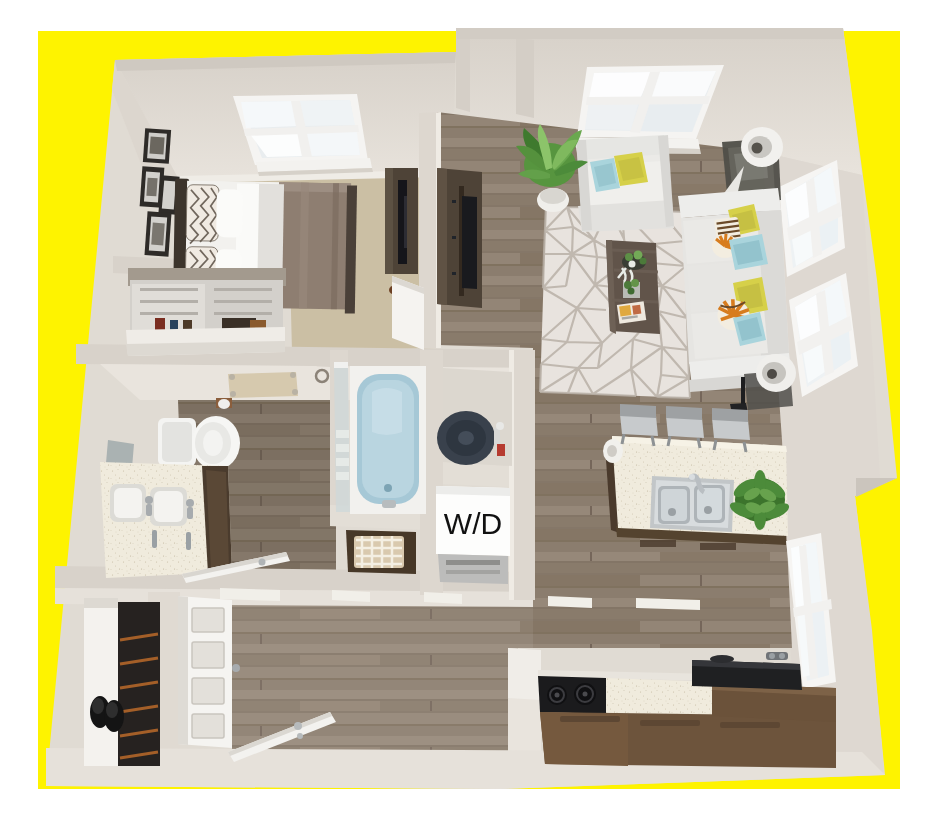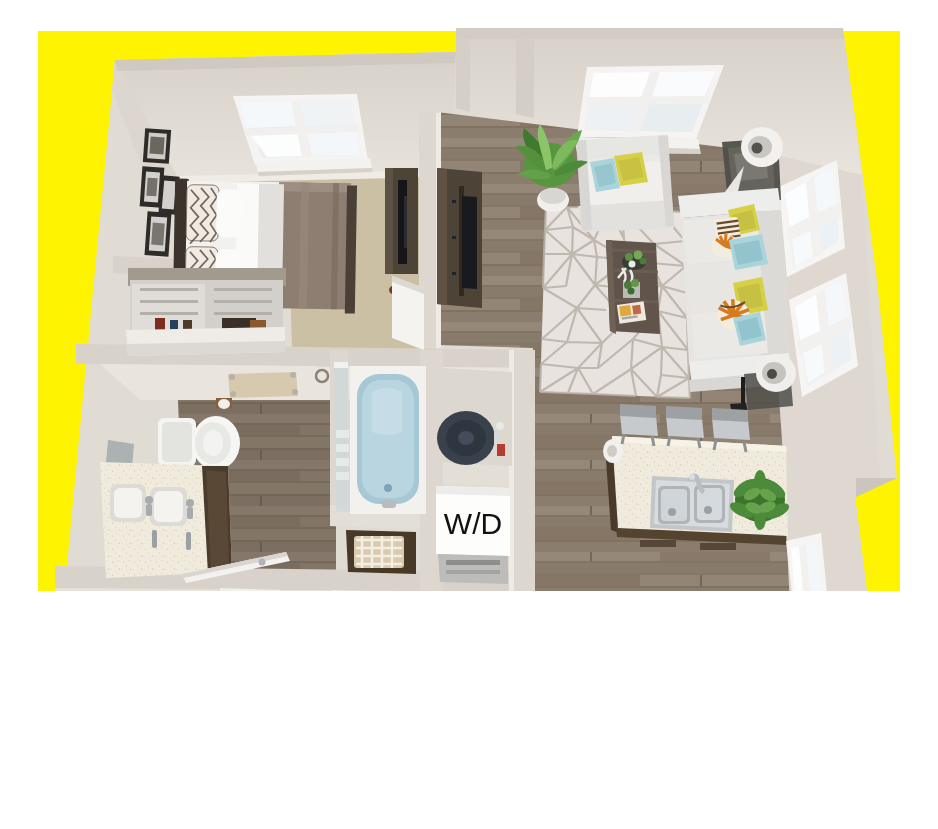--- a/index.html
+++ b/index.html
@@ -1,16 +1,16 @@
 <!DOCTYPE html>
 <html><head>
 <meta charset="utf-8">
 <style>
 html,body{margin:0;padding:0;background:#fff;font-family:"Liberation Sans",sans-serif;}
-#stage{position:relative;width:938px;height:591px;overflow:hidden;}
+#stage{position:relative;width:938px;height:829px;overflow:hidden;}
 </style>
 </head>
 <body>
 <div id="stage">
 <svg width="938" height="829" viewBox="0 0 938 829">
 <defs>
 <pattern id="wood" width="938" height="46" patternUnits="userSpaceOnUse">
   <rect width="938" height="46" fill="#8f8173"></rect>
   <rect y="0" width="938" height="9" fill="#968879"></rect>
   <rect y="9" width="938" height="2" fill="#837566"></rect>

